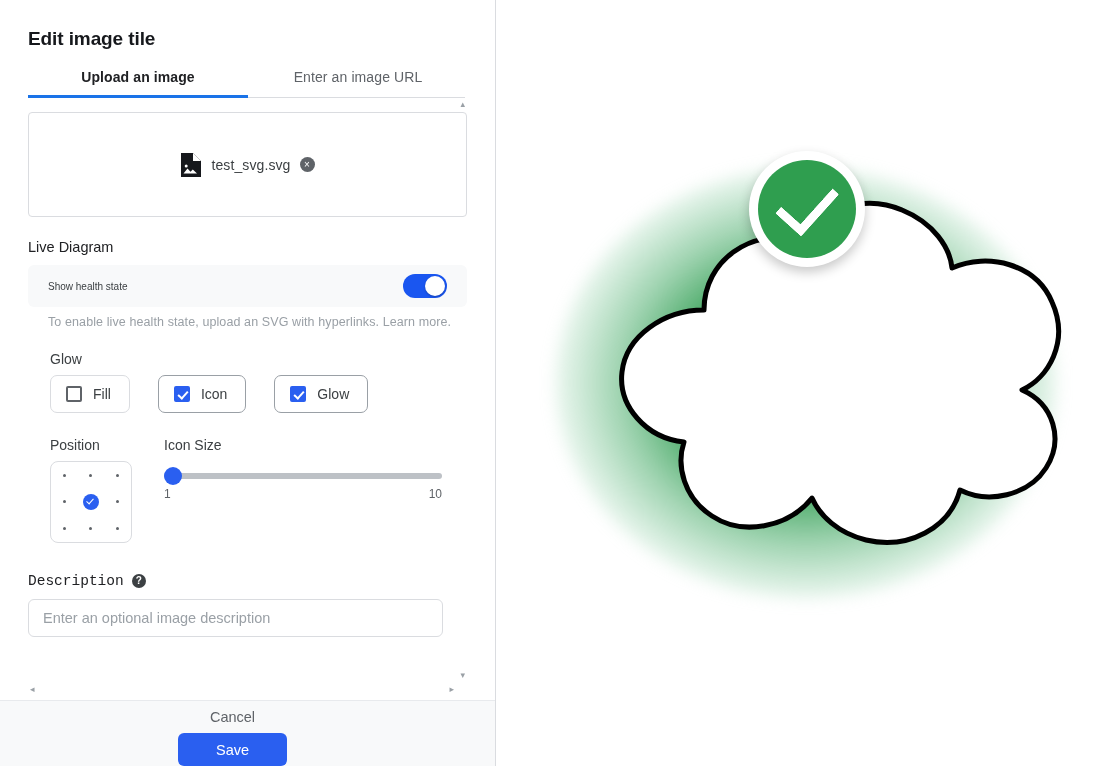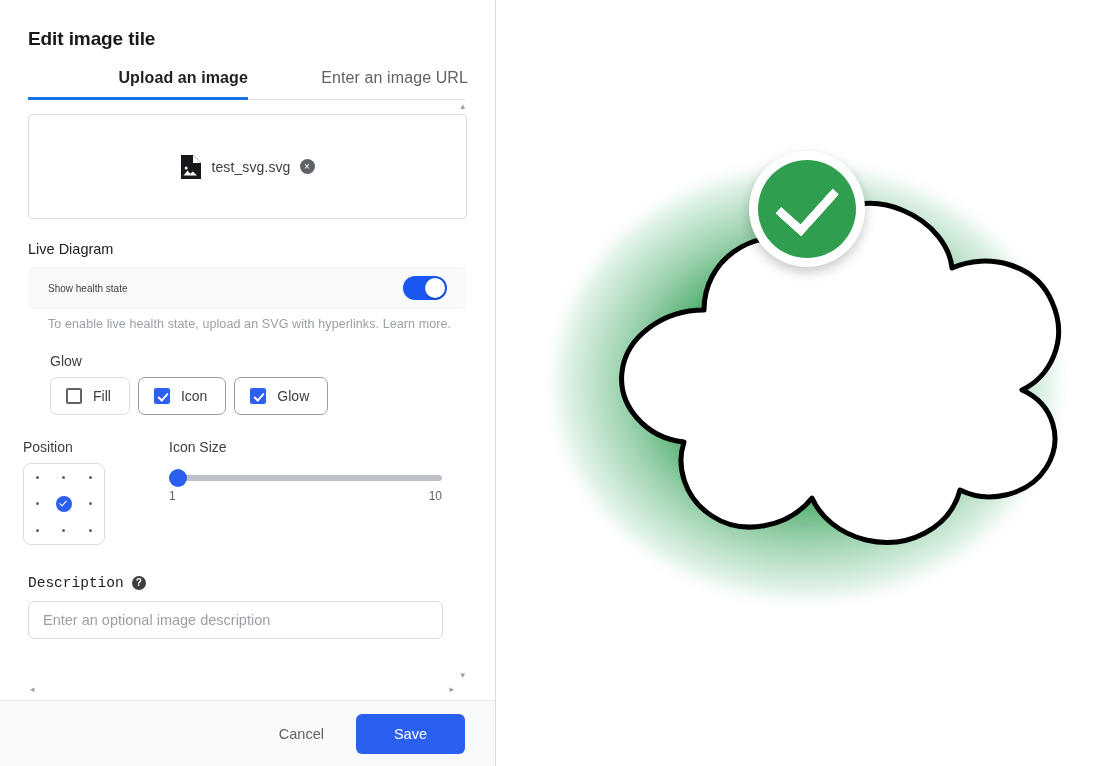--- a/index.html
+++ b/index.html
@@ -62,25 +62,25 @@
   .tabs:after {
     content: "";
     position: absolute;
     left: 28px;
     right: 30px;
     bottom: 0;
     height: 1px;
     background: #dadce0;
   }
   .tab {
-    font-size: 16px;
+    font-size: 14px;
     color: #5f6368;
     padding: 0 0 13px 0;
     width: 220px;
-    text-align: right;
+    text-align: center;
     position: relative;
     cursor: pointer;
     letter-spacing: 0.1px;
   }
   .tab.active {
     color: #202124;
     font-weight: bold;
   }
   .tab.active:after {
     content: "";
@@ -198,21 +198,21 @@
   }
 
   
   .sub-label {
     font-size: 14px;
     color: #3c4043;
     margin: 22px 0 8px 50px;
   }
   .style-row {
     display: flex;
-    gap: 8px;
+    gap: 28px;
     margin-left: 50px;
   }
   .style-chip {
     height: 38px;
     border: 1px solid #dadce0;
     border-radius: 7px;
     display: flex;
     align-items: center;
     gap: 11px;
     padding: 0 18px 0 15px;
@@ -247,22 +247,21 @@
     width: 4px;
     height: 8px;
     border: solid #ffffff;
     border-width: 0 2px 2px 0;
     transform: rotate(42deg);
   }
 
   
   .pos-size-wrap {
     display: flex;
-    margin: 24px 0 0 23px;
-    gap: 32px;
+    margin: 24px 0 0 50px;
   }
   .pos-block { width: 114px; }
   .block-label {
     font-size: 14px;
     color: #3c4043;
     margin-bottom: 8px;
   }
   .pos-grid {
     width: 82px;
     height: 82px;
@@ -373,23 +372,23 @@
   .desc-input::placeholder { color: #9aa0a6; }
 
   
   .footer {
     height: 66px;
     background: #f8f9fa;
     border-top: 1px solid #e8eaed;
     display: flex;
     align-items: center;
     justify-content: flex-end;
-    gap: 22px;
     padding-right: 30px;
     box-sizing: border-box;
+    flex-direction: column;
   }
   .btn-cancel {
     font-size: 14.5px;
     color: #5f6368;
     background: none;
     border: none;
     cursor: pointer;
     font-family: "Liberation Sans", sans-serif;
     padding: 8px 10px;
   }

